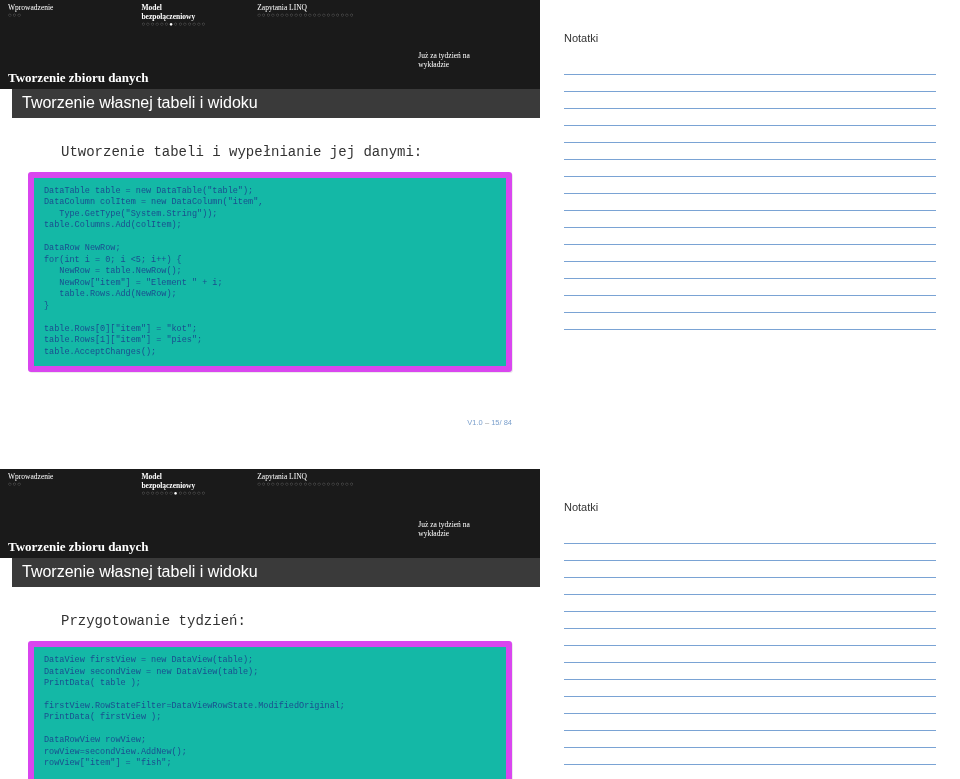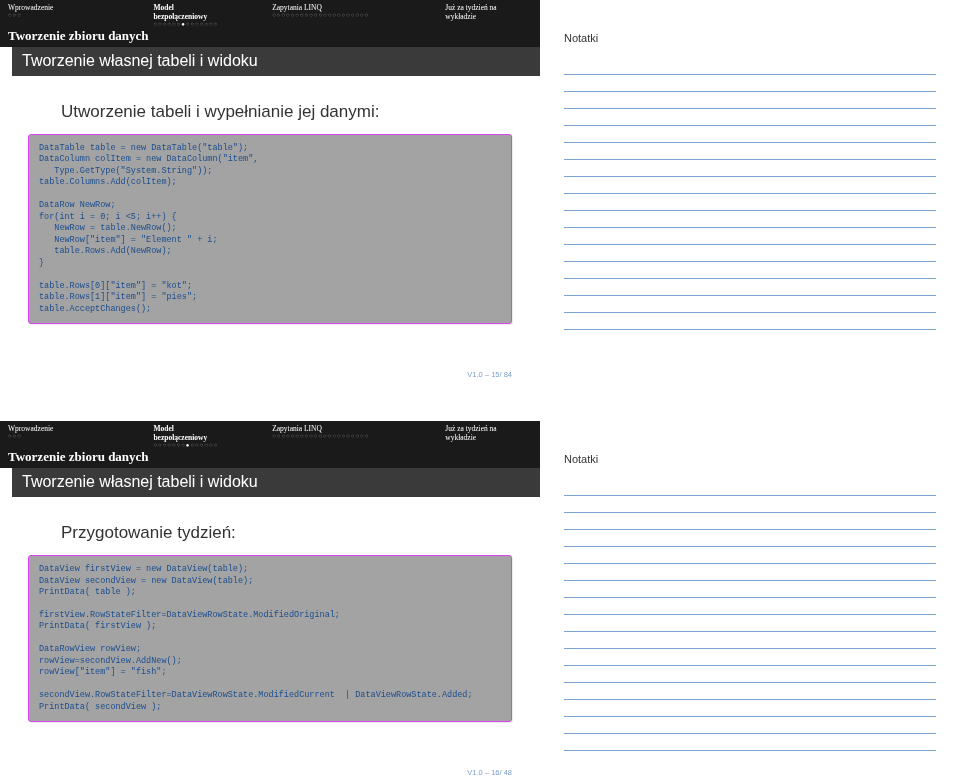--- a/index.html
+++ b/index.html
@@ -23,28 +23,28 @@
     padding: 32px 24px 0 24px;
   }
   .navbar {
     background: #1a1a1a;
     color: #fff;
     padding: 3px 8px 1px 8px;
     font-size: 8px;
   }
   .nav-items {
     display: flex;
-    gap: 12px;
+    gap: 0;
   }
   .nav-item {
     margin-right: 32px;
   }
   .nav-item.n2 { margin-left: 56px; }
   .nav-item.n3 { margin-left: 10px; }
-  .nav-item.n4 { margin-left: 32px; }
+  .nav-item.n4 { margin-left: 32px; margin-top: 48px; }
   .nav-label { color: #fff; font-size: 7.5px; }
   .nav-label.active { font-weight: bold; }
   .dots { letter-spacing: 1px; font-family: Arial, sans-serif; font-size: 6px; line-height: 6px; height: 6px; color: #888; }
   .dots span.filled { color: #fff; }
   .subsection {
     background: #1a1a1a;
     color: #fff;
     font-size: 13px;
     font-weight: bold;
     padding: 0 8px 3px 8px;
@@ -55,29 +55,29 @@
     font-size: 16px;
     padding: 5px 10px 6px 10px;
     font-family: Arial, sans-serif;
     font-weight: 300;
     margin-left: 12px;
   }
   .content {
     padding: 26px 28px 6px 28px;
   }
   .prompt {
-    font-family: Liberation Sans, sans-serif;
-    font-size: 17px;
+    font-family: Liberation Mono, monospace;
+    font-size: 14px;
     color: #333;
     margin-bottom: 12px;
     padding-left: 33px;
   }
   .code-box {
-    background: #a3a3a3;
-    border: 1px solid #d946ef;
+    background: #14b8a6;
+    border: 6px solid #d946ef;
     border-radius: 3px;
     padding: 8px 10px;
     font-family: 'Courier New', monospace;
     font-size: 8.5px;
     line-height: 1.35;
     color: #1a4d8f;
     white-space: pre;
     box-shadow: 1px 1px 0 rgba(0,0,0,0.08);
   }
   .footer {

